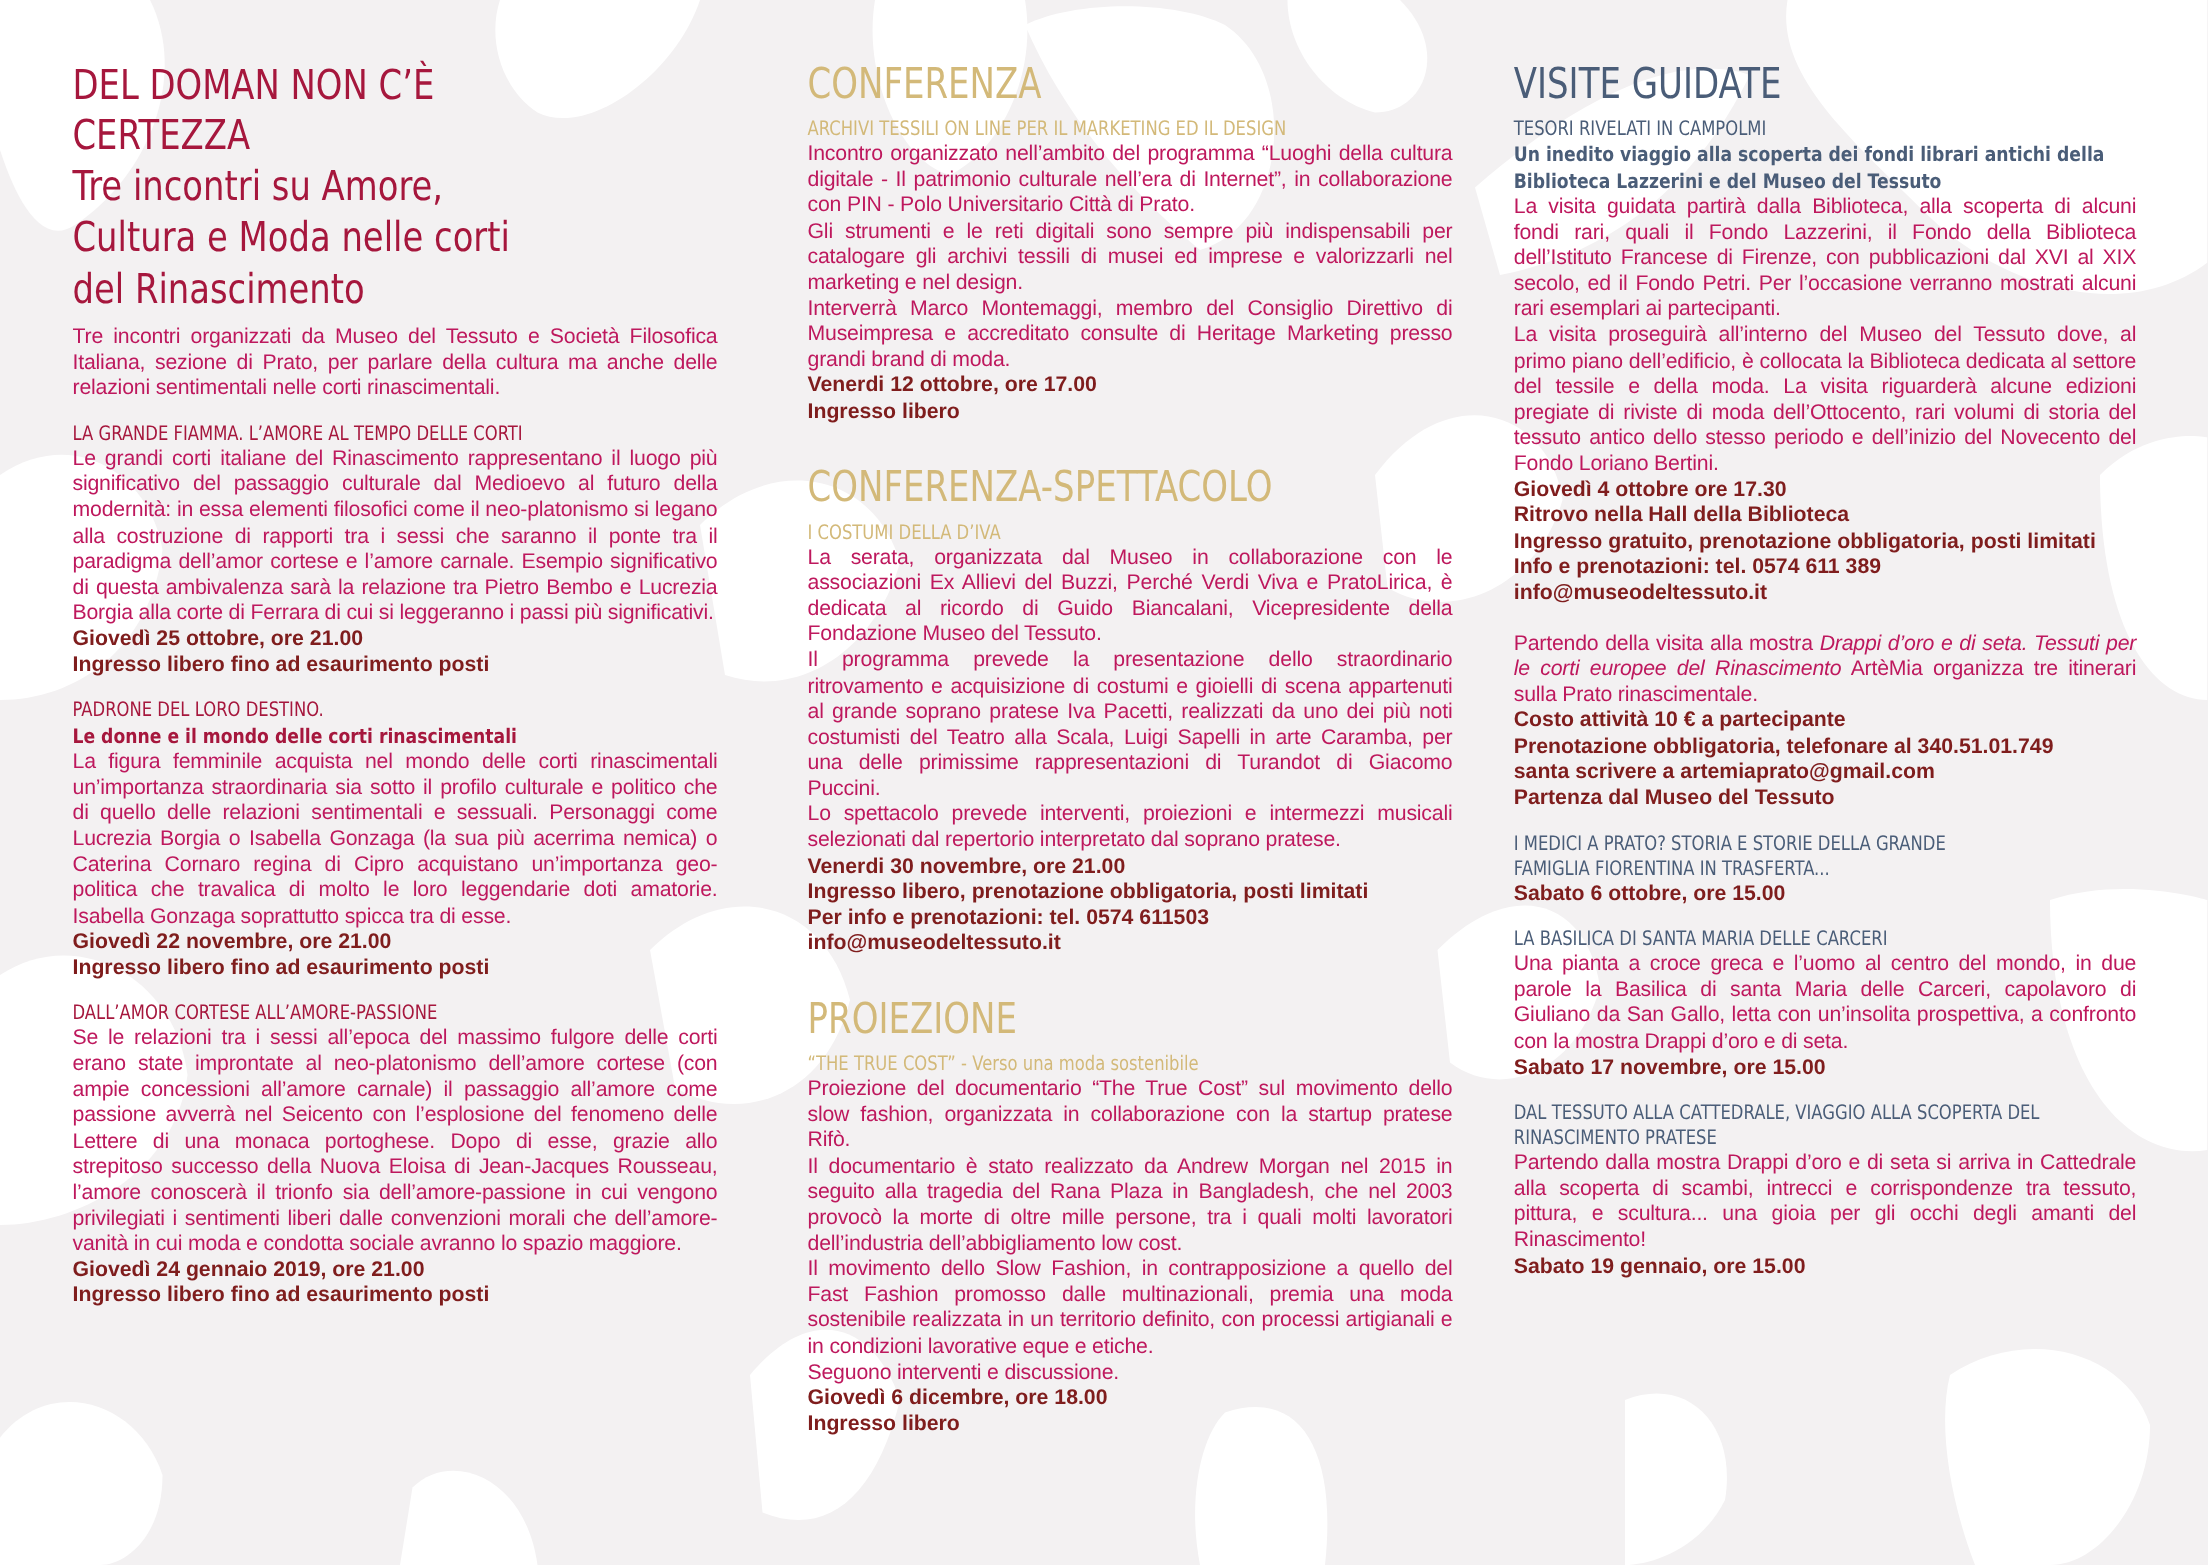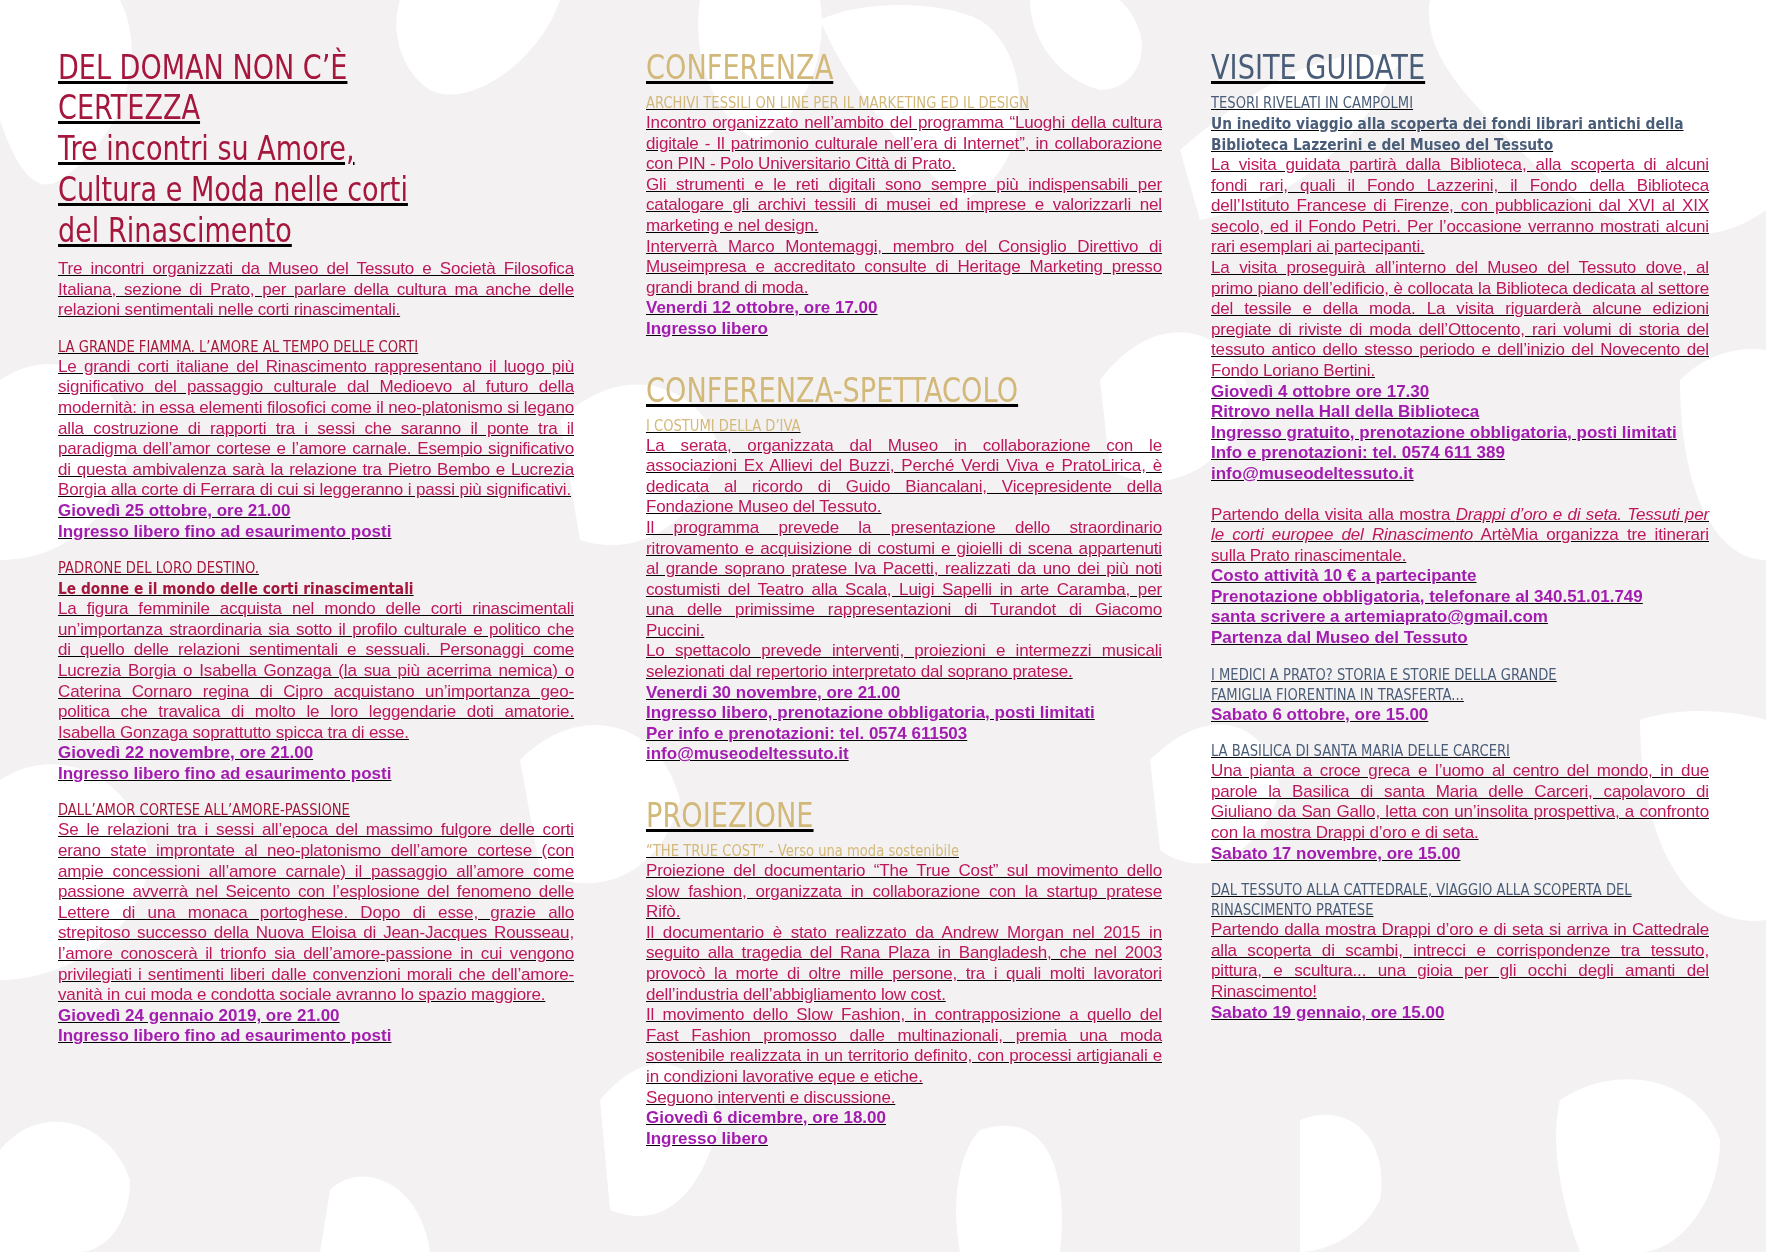--- a/index.html
+++ b/index.html
@@ -2,21 +2,21 @@
 <html><head>
 <meta charset="utf-8">
 <style>
   html, body { margin: 0; padding: 0; }
   body {
     width: 1766px; height: 1252px; overflow: hidden; position: relative;
     background: #f3f1f2;
     font-family: "Liberation Sans", sans-serif;
   }
   .bg { position: absolute; left: 0; top: 0; width: 1766px; height: 1252px; z-index: 0; }
-  .col { position: absolute; top: 0; z-index: 1; text-decoration: underline; }
+  .col { position: absolute; top: 0; z-index: 1; }
   .col-left { left: 58px; width: 516px; }
   .col-mid { left: 646px; width: 516px; }
   .col-right { left: 1211px; width: 498px; }
   .main-title {
     margin: 0; color: #a6173d; font-weight: normal;
     font-family: "DejaVu Sans", sans-serif; font-size: 33px; line-height: 40px;
     transform: scaleX(0.82); transform-origin: left top; white-space: nowrap;
   }
   .main-sub {
     margin: 0; color: #a6173d; font-weight: normal;
@@ -38,21 +38,21 @@
   .ev-title.blue { color: #4a5d78; }
   .ev-sub {
     margin: 0; font-family: "DejaVu Sans", sans-serif; font-size: 16px; line-height: 21px;
     transform: scaleX(0.86); transform-origin: left top; white-space: nowrap;
   }
   .body {
     margin: 0; color: #be185d; font-size: 17px; line-height: 20.6px;
     text-align: justify; letter-spacing: -0.15px;
   }
   .body p { margin: 0; }
-  .meta { margin: 0; color: #a21caf; font-weight: bold; font-size: 17px; line-height: 20.6px; }
+  .meta { margin: 0; color: #7f1d1d; font-weight: bold; font-size: 17px; line-height: 20.6px; }
   .gap-m { height: 16px; }
   em { font-style: italic; }
 </style>
 </head>
 <body>
 
 <svg class="bg" viewBox="0 0 1766 1252" preserveAspectRatio="none">
   <g fill="#ffffff">
     <path d="M0,0 L120,0 C150,60 120,140 60,180 C30,200 10,150 0,120 Z"></path>
     <path d="M400,0 L560,0 C540,60 470,110 430,90 C400,70 390,30 400,0 Z"></path>

